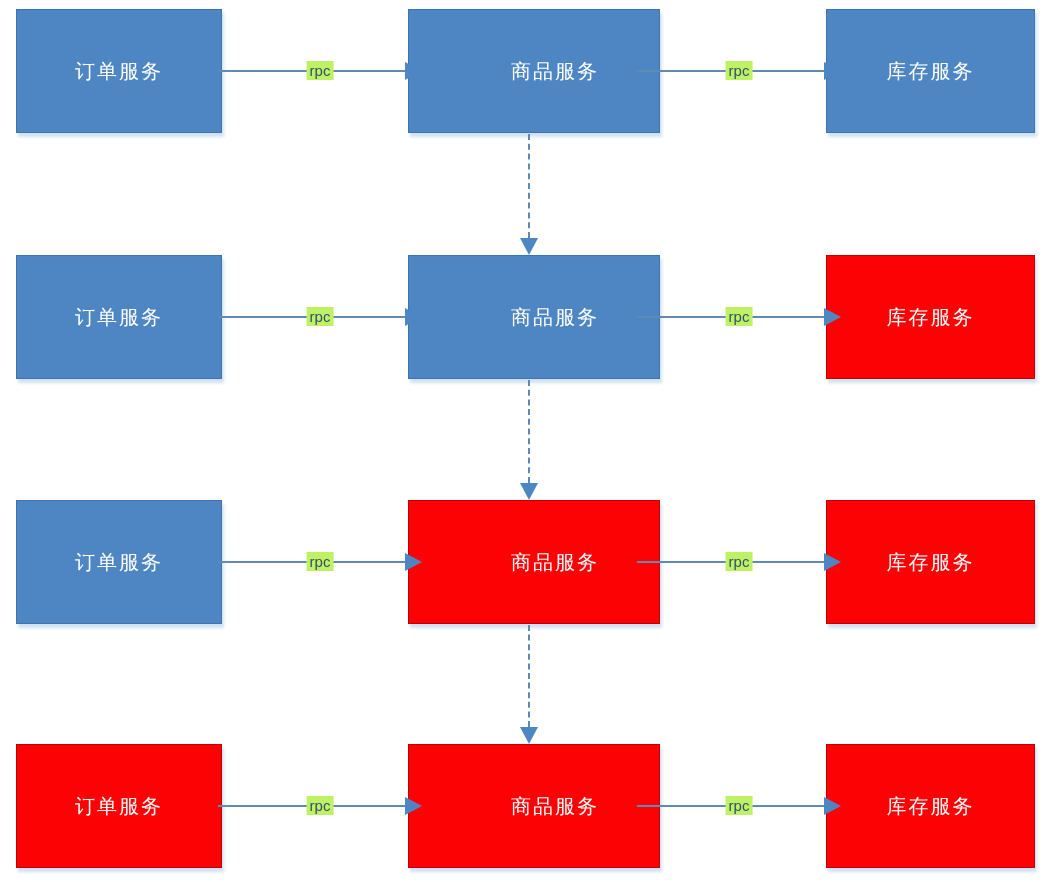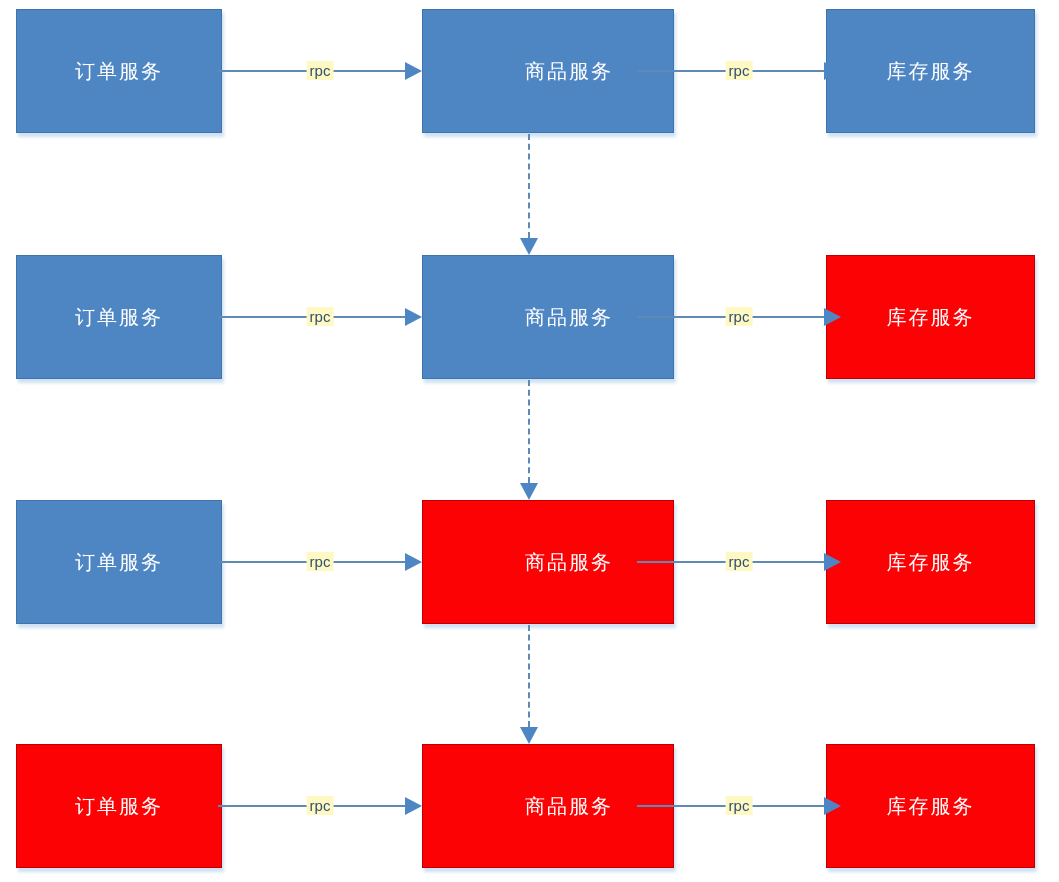--- a/index.html
+++ b/index.html
@@ -36,21 +36,21 @@
     border-color: #c00000;
   }
   .node-label {
     color: #ffffff;
     font-size: 20px;
     letter-spacing: 2px;
     white-space: nowrap;
   }
   
   .col0 { left: 16px;  }
-  .col1 { left: 422px; width: 252px; padding-left: 42px; }
+  .col1 { left: 408px; width: 252px; padding-left: 42px; }
   .col2 { left: 826px; width: 209px; }
   
   .row0 { top: 9px;   }
   .row1 { top: 255px; }
   .row2 { top: 500px; }
   .row3 { top: 744px; }
 
   
   .h-line {
     position: absolute;
@@ -61,21 +61,21 @@
     position: absolute;
     width: 0;
     height: 0;
     border-top: 9px solid transparent;
     border-bottom: 9px solid transparent;
     border-left: 17px solid #4e86c4;
   }
   .rpc-label {
     position: absolute;
     transform: translateX(-50%);
-    background: #fef9c3;
+    background: #bef264;
     color: #33506e;
     font-size: 15px;
     line-height: 1;
     padding: 2px 3px;
   }
 
   
   .v-line {
     position: absolute;
     width: 0;

